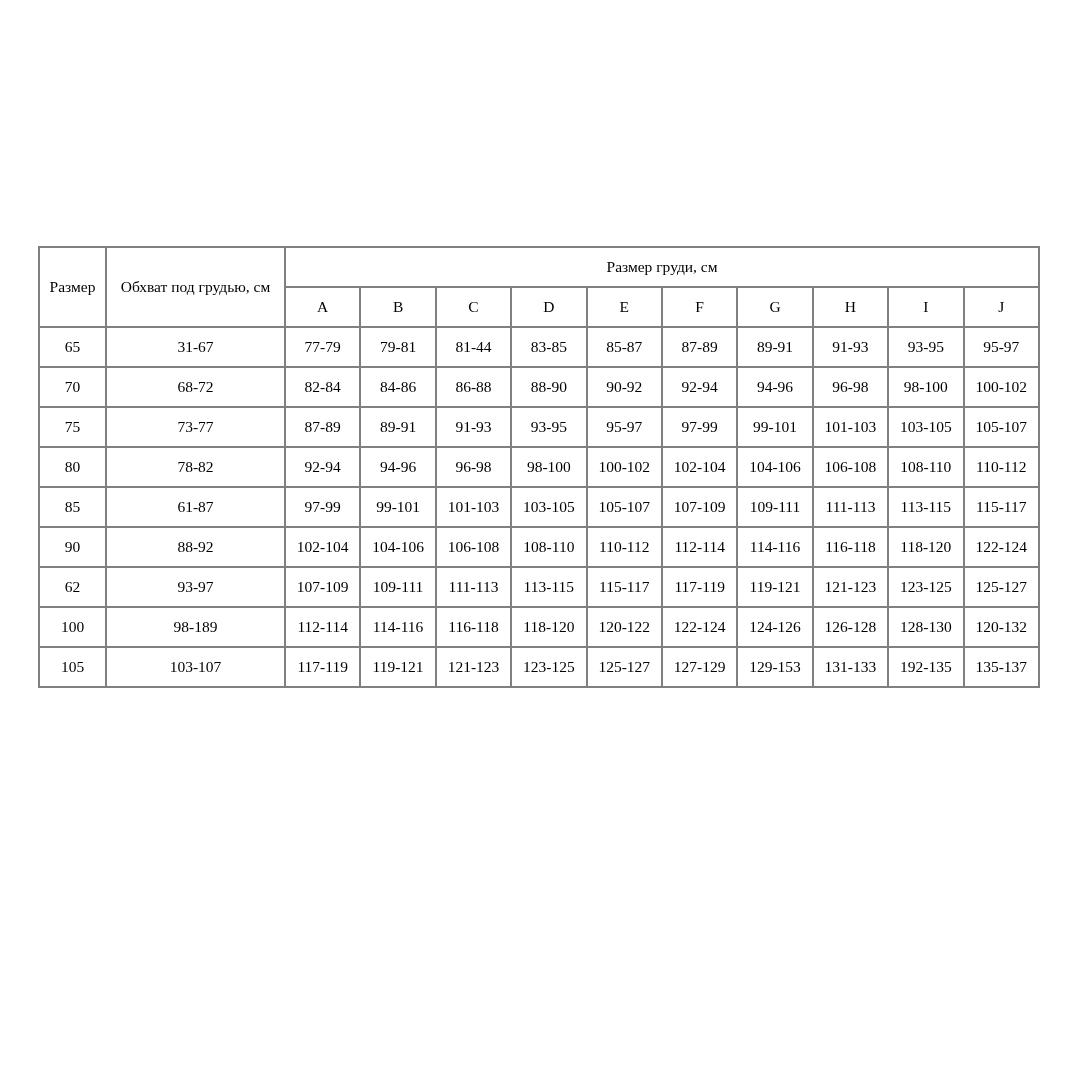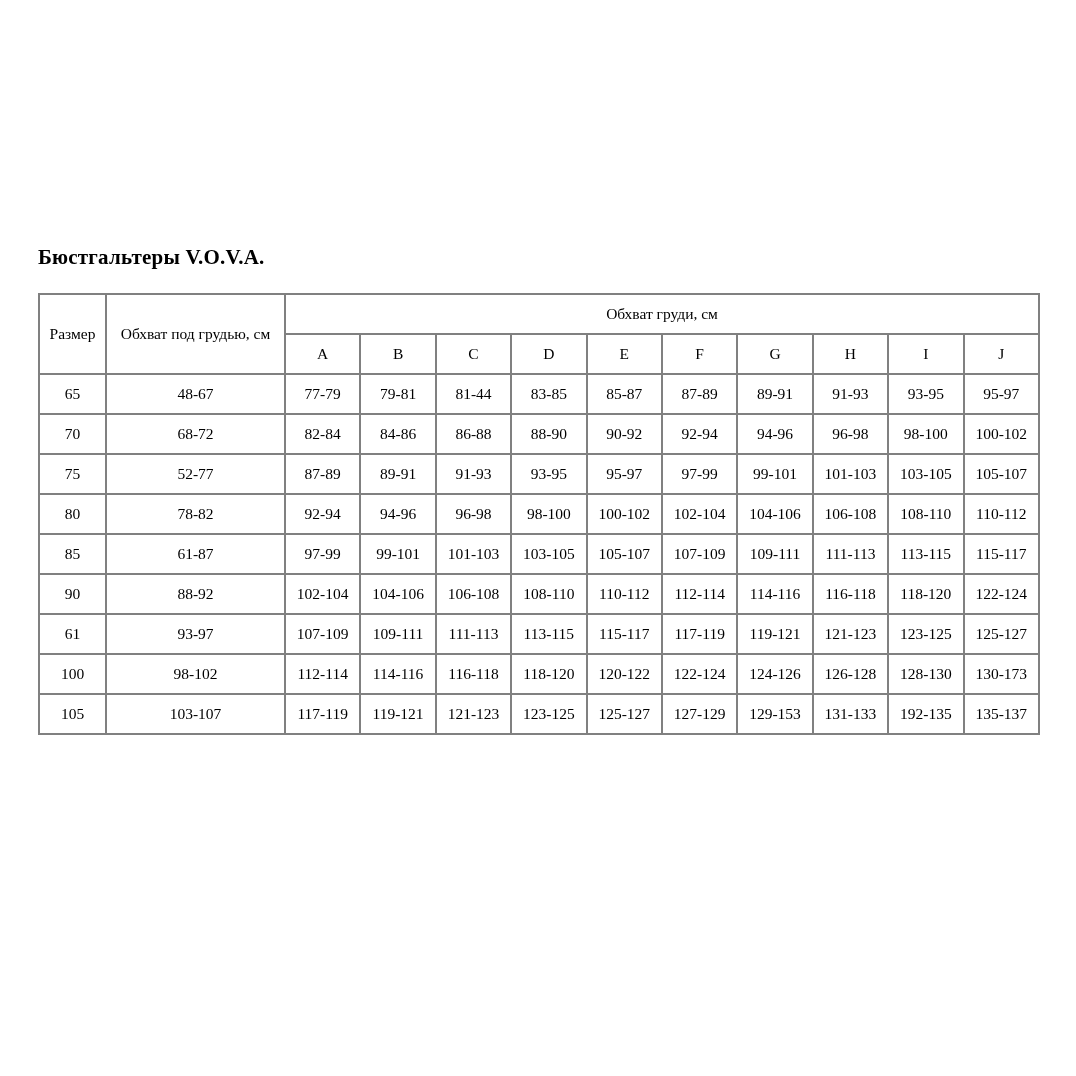--- a/index.html
+++ b/index.html
@@ -44,62 +44,61 @@
   tr.d-row { height: 40px; }
   col.c-size { width: 67px; }
   col.c-underbust { width: 179px; }
   col.c-cup { width: 75.4px; }
 </style>
 </head>
 <body>
 
 <div class="page">
 
-  <h2 class="page-title">Бюстгальтеры V.O.V.A.</h2>
 
   <table class="size-table">
     <colgroup>
       <col class="c-size">
       <col class="c-underbust">
       <col class="c-cup">
         <col class="c-cup">
         <col class="c-cup">
         <col class="c-cup">
         <col class="c-cup">
       <col class="c-cup">
         <col class="c-cup">
         <col class="c-cup">
         <col class="c-cup">
         <col class="c-cup">
     </colgroup>
     <thead>
       <tr class="h-row">
         <td rowspan="2">Размер</td>
         <td rowspan="2">Обхват под грудью, см</td>
-        <td colspan="10">Обхват груди, см</td>
+        <td colspan="10">Размер груди, см</td>
       </tr>
       <tr class="h-row" id="cup-letters-row">
 
       <td>A</td>
           <td>B</td>
           <td>C</td>
           <td>D</td>
           <td>E</td>
           <td>F</td>
           <td>G</td>
           <td>H</td>
           <td>I</td>
           <td>J</td>
         </tr>
     </thead>
     <tbody id="table-body">
 
     <tr class="d-row">
           <td>65</td>
-          <td>48-67</td>
+          <td>31-67</td>
           <td>77-79</td>
           <td>79-81</td>
           <td>81-44</td>
           <td>83-85</td>
           <td>85-87</td>
           <td>87-89</td>
           <td>89-91</td>
           <td>91-93</td>
           <td>93-95</td>
           <td>95-97</td>
@@ -113,21 +112,21 @@
           <td>88-90</td>
           <td>90-92</td>
           <td>92-94</td>
           <td>94-96</td>
           <td>96-98</td>
           <td>98-100</td>
           <td>100-102</td>
         </tr>
         <tr class="d-row">
           <td>75</td>
-          <td>52-77</td>
+          <td>73-77</td>
           <td>87-89</td>
           <td>89-91</td>
           <td>91-93</td>
           <td>93-95</td>
           <td>95-97</td>
           <td>97-99</td>
           <td>99-101</td>
           <td>101-103</td>
           <td>103-105</td>
           <td>105-107</td>
@@ -168,46 +167,46 @@
           <td>106-108</td>
           <td>108-110</td>
           <td>110-112</td>
           <td>112-114</td>
           <td>114-116</td>
           <td>116-118</td>
           <td>118-120</td>
           <td>122-124</td>
         </tr>
         <tr class="d-row">
-          <td>61</td>
+          <td>62</td>
           <td>93-97</td>
           <td>107-109</td>
           <td>109-111</td>
           <td>111-113</td>
           <td>113-115</td>
           <td>115-117</td>
           <td>117-119</td>
           <td>119-121</td>
           <td>121-123</td>
           <td>123-125</td>
           <td>125-127</td>
         </tr>
         <tr class="d-row">
           <td>100</td>
-          <td>98-102</td>
+          <td>98-189</td>
           <td>112-114</td>
           <td>114-116</td>
           <td>116-118</td>
           <td>118-120</td>
           <td>120-122</td>
           <td>122-124</td>
           <td>124-126</td>
           <td>126-128</td>
           <td>128-130</td>
-          <td>130-173</td>
+          <td>120-132</td>
         </tr>
         <tr class="d-row">
           <td>105</td>
           <td>103-107</td>
           <td>117-119</td>
           <td>119-121</td>
           <td>121-123</td>
           <td>123-125</td>
           <td>125-127</td>
           <td>127-129</td>

